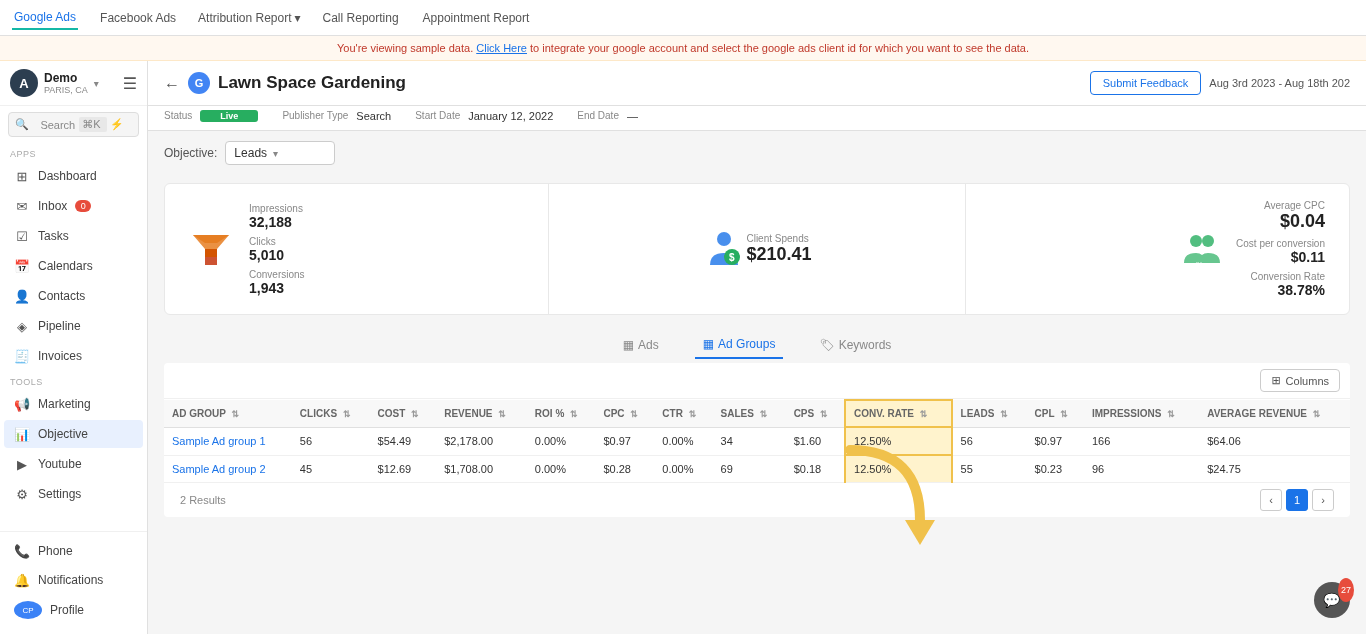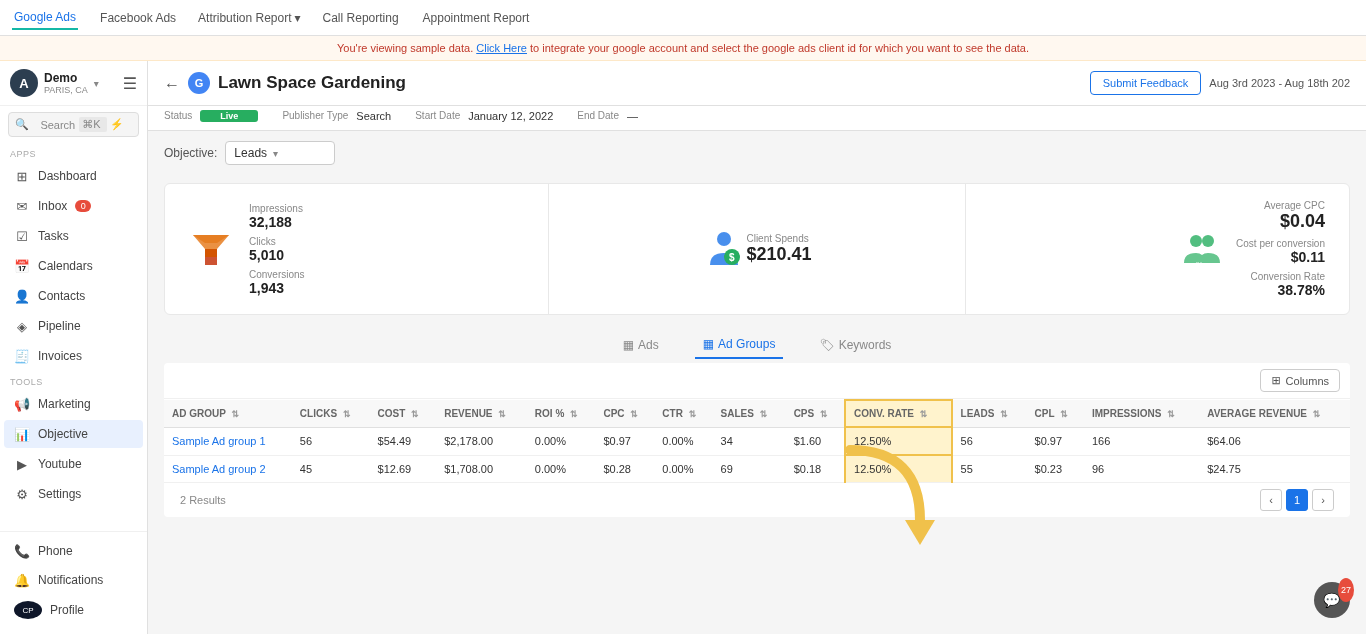--- a/index.html
+++ b/index.html
@@ -200,21 +200,21 @@
     <div class="sidebar-bottom">
       <div class="sidebar-item">
         <span class="sidebar-item-icon">📞</span>
         <span class="sidebar-item-label">Phone</span>
       </div>
       <div class="sidebar-item">
         <span class="sidebar-item-icon">🔔</span>
         <span class="sidebar-item-label">Notifications</span>
       </div>
       <div class="sidebar-item">
-        <span class="sidebar-item-icon" style="background:#0f172a;color:#fff;border-radius:50%;width:28px;height:18px;font-size:8px;display:flex;align-items:center;justify-content:center;">CP</span>
+        <span class="sidebar-item-icon" style="background:#3b82f6;color:#fff;border-radius:50%;width:28px;height:18px;font-size:8px;display:flex;align-items:center;justify-content:center;">CP</span>
         <span class="sidebar-item-label">Profile</span>
       </div>
     </div>
   </div>
 
   <div class="content">
 
     <div class="campaign-header">
       <div class="campaign-title-row">
         <span class="back-btn">←</span>

